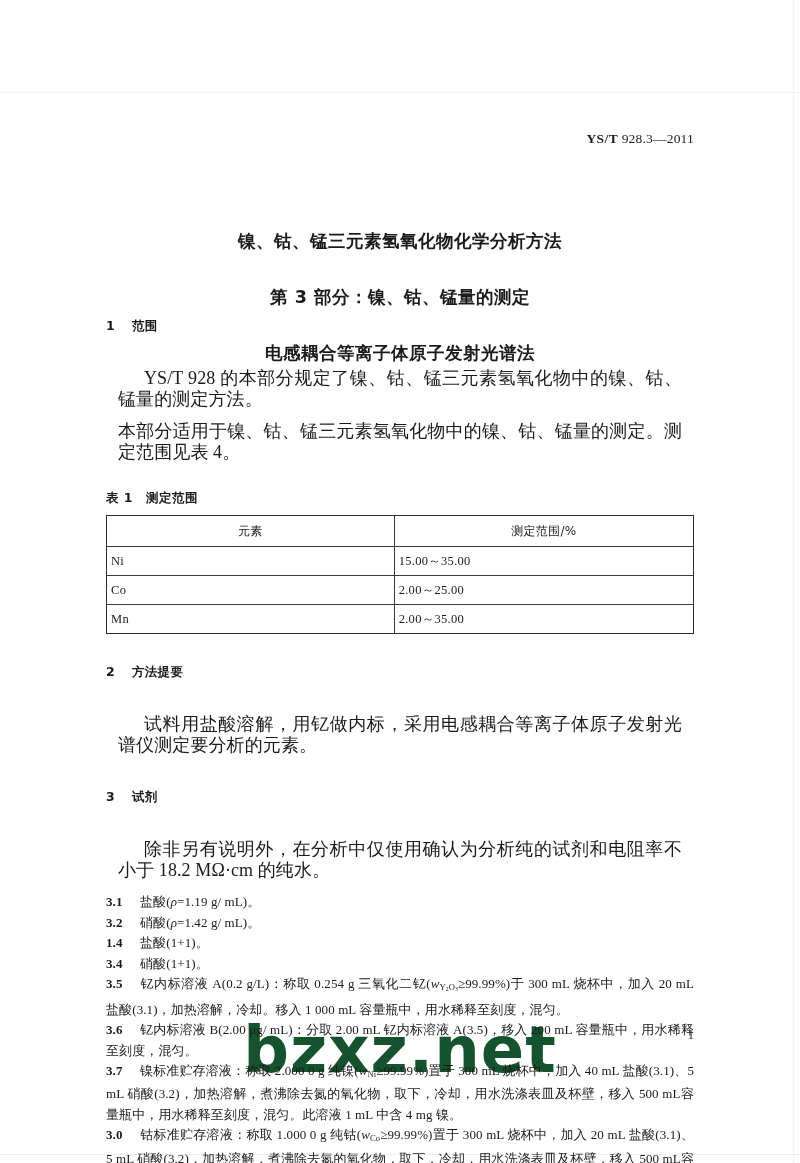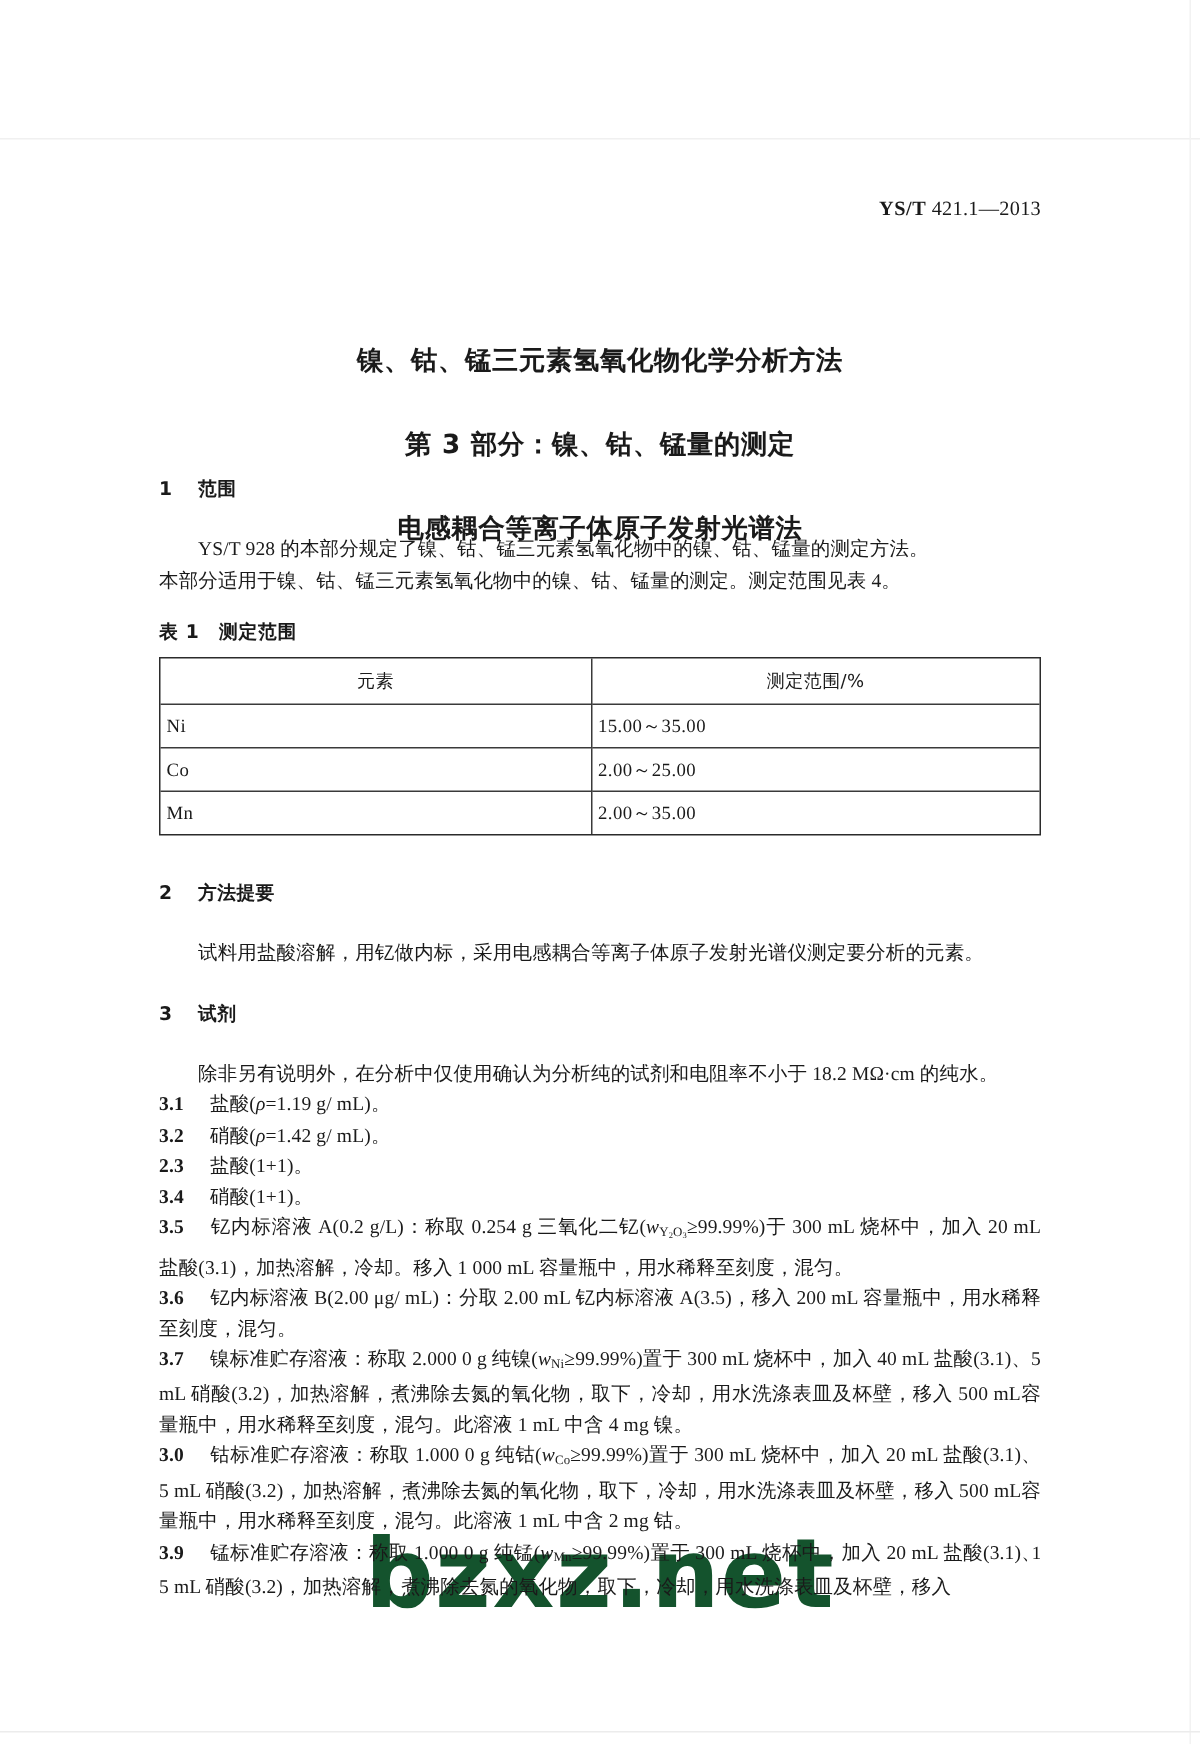--- a/index.html
+++ b/index.html
@@ -107,22 +107,22 @@
     margin: 0;
     font-family: "DejaVu Sans", sans-serif;
     font-size: 12.5px;
     font-weight: bold;
     letter-spacing: 0.3px;
     line-height: 16px;
   }
   h2.clause .num { display: inline-block; width: 26px; }
 
   p.para {
-    margin: 0;
-    font-size: 13px;
+    margin: 12px;
+    font-size: 18px;
     line-height: 20.5px;
     text-align: justify;
     letter-spacing: 0.1px;
   }
   p.indent { text-indent: 26px; }
 
   .gap-sm { height: 16px; }
   .gap-md { height: 22px; }
   .gap-lg { height: 30px; }
 
@@ -208,21 +208,21 @@
   <div id="page-edge-top"></div>
   <div id="page-edge-right"></div>
   <div id="page-edge-bottom"></div>
 
   <div id="watermark">bzxz.net</div>
 
   <div id="content">
 
     <div class="running-head">
       <span>YS/T</span>
-      <span class="stdnum">421.1—2013</span>
+      <span class="stdnum">928.3—2011</span>
     </div>
 
     <div class="doc-title">
       <span class="tline">镍、钴、锰三元素氢氧化物化学分析方法</span>
       <span class="tline">第 3 部分：镍、钴、锰量的测定</span>
       <span class="tline">电感耦合等离子体原子发射光谱法</span>
     </div>
 
     <div class="body-flow">
 
@@ -284,21 +284,21 @@
         <span class="num">3</span><span>试剂</span>
       </h2>
 
       <div class="gap-md"></div>
 
       <p class="para indent">除非另有说明外，在分析中仅使用确认为分析纯的试剂和电阻率不小于 18.2 MΩ·cm 的纯水。</p>
 
       <div id="reagent-list">
           <p class="item"><span class="inum">3.1</span><span>盐酸(<span class="it">ρ</span>=1.19 g/ mL)。</span></p>
           <p class="item"><span class="inum">3.2</span><span>硝酸(<span class="it">ρ</span>=1.42 g/ mL)。</span></p>
-          <p class="item"><span class="inum">2.3</span><span>盐酸(1+1)。</span></p>
+          <p class="item"><span class="inum">1.4</span><span>盐酸(1+1)。</span></p>
           <p class="item"><span class="inum">3.4</span><span>硝酸(1+1)。</span></p>
           <p class="item"><span class="inum">3.5</span><span>钇内标溶液 A(0.2 g/L)：称取 0.254 g 三氧化二钇(<span class="it">w</span><sub>Y<sub>2</sub>O<sub>3</sub></sub>≥99.99%)于 300 mL 烧杯中，加入 20 mL 盐酸(3.1)，加热溶解，冷却。移入 1 000 mL 容量瓶中，用水稀释至刻度，混匀。</span></p>
           <p class="item"><span class="inum">3.6</span><span>钇内标溶液 B(2.00 μg/ mL)：分取 2.00 mL 钇内标溶液 A(3.5)，移入 200 mL 容量瓶中，用水稀释至刻度，混匀。</span></p>
           <p class="item"><span class="inum">3.7</span><span>镍标准贮存溶液：称取 2.000 0 g 纯镍(<span class="it">w</span><sub>Ni</sub>≥99.99%)置于 300 mL 烧杯中，加入 40 mL 盐酸(3.1)、5 mL 硝酸(3.2)，加热溶解，煮沸除去氮的氧化物，取下，冷却，用水洗涤表皿及杯壁，移入 500 mL容量瓶中，用水稀释至刻度，混匀。此溶液 1 mL 中含 4 mg 镍。</span></p>
           <p class="item"><span class="inum">3.0</span><span>钴标准贮存溶液：称取 1.000 0 g 纯钴(<span class="it">w</span><sub>Co</sub>≥99.99%)置于 300 mL 烧杯中，加入 20 mL 盐酸(3.1)、5 mL 硝酸(3.2)，加热溶解，煮沸除去氮的氧化物，取下，冷却，用水洗涤表皿及杯壁，移入 500 mL容量瓶中，用水稀释至刻度，混匀。此溶液 1 mL 中含 2 mg 钴。</span></p>
           <p class="item"><span class="inum">3.9</span><span>锰标准贮存溶液：称取 1.000 0 g 纯锰(<span class="it">w</span><sub>Mn</sub>≥99.99%)置于 300 mL 烧杯中，加入 20 mL 盐酸(3.1)、5 mL 硝酸(3.2)，加热溶解，煮沸除去氮的氧化物，取下，冷却，用水洗涤表皿及杯壁，移入</span></p>
         </div>
 
     </div>
 

